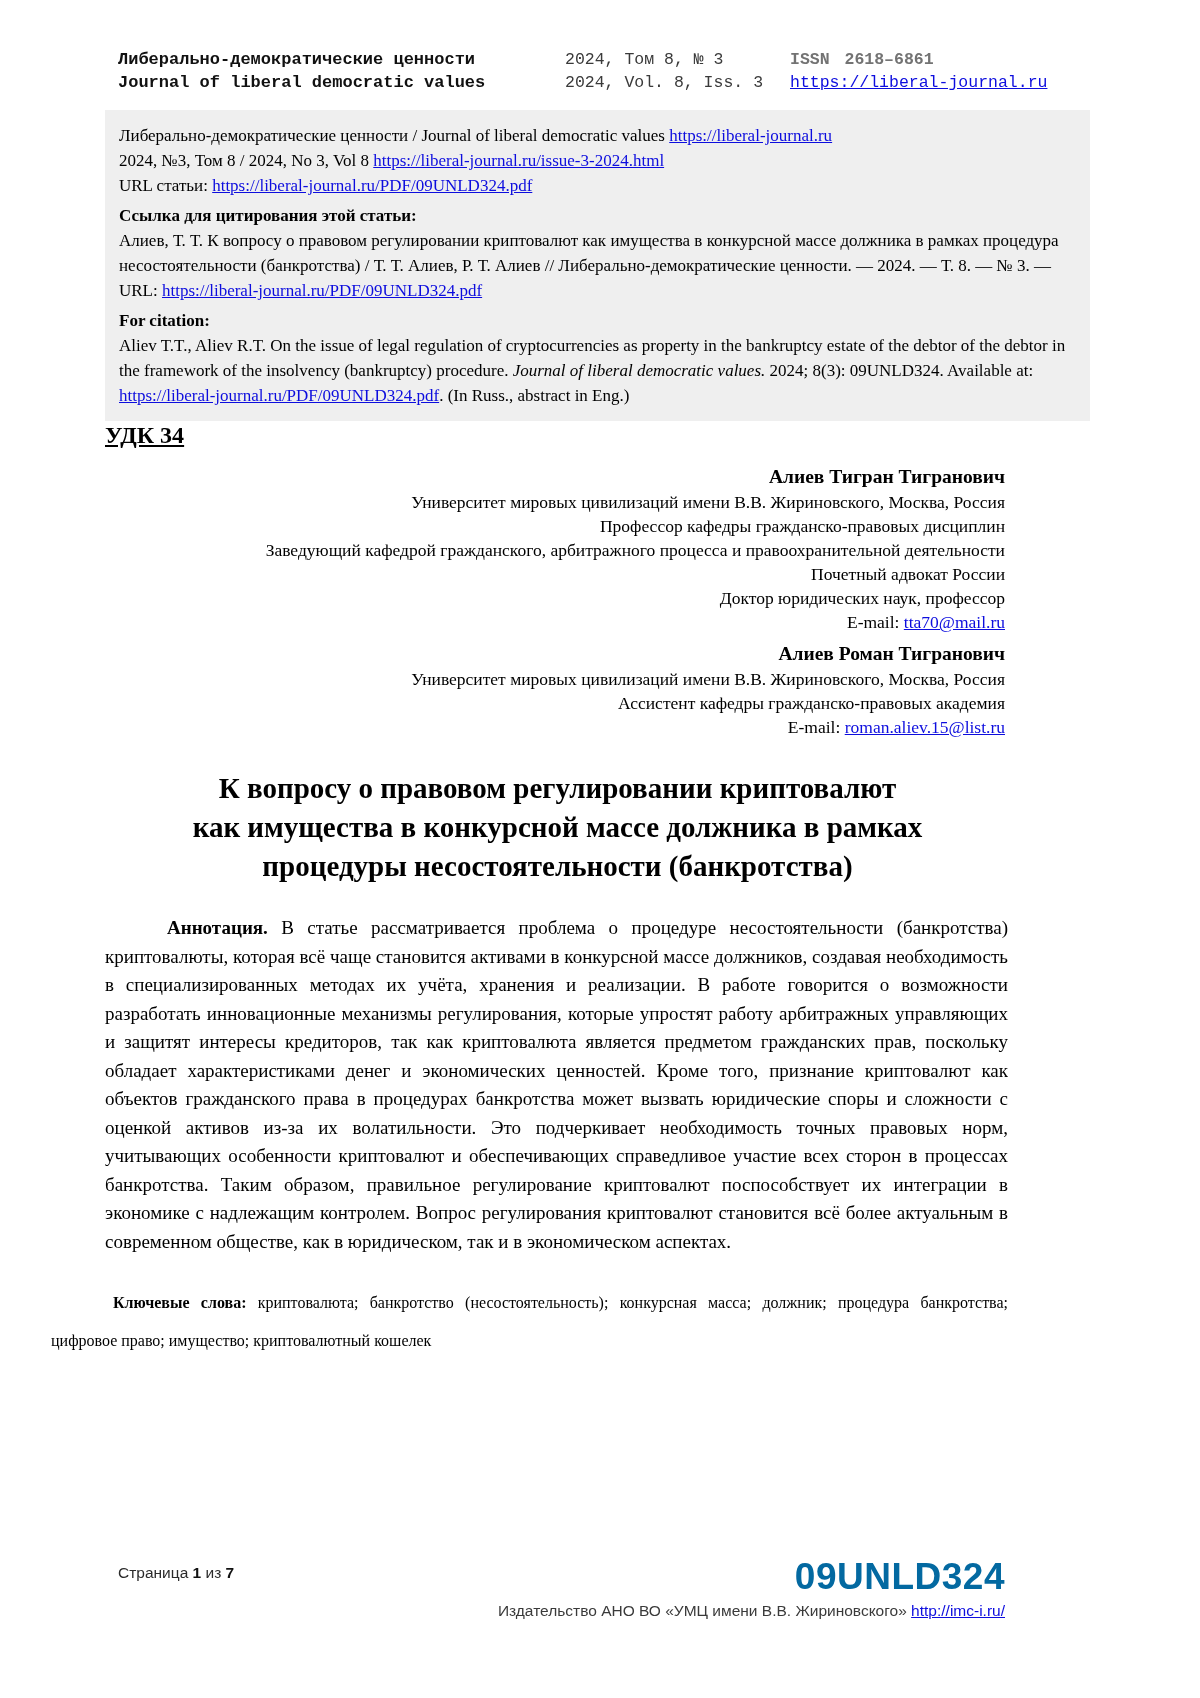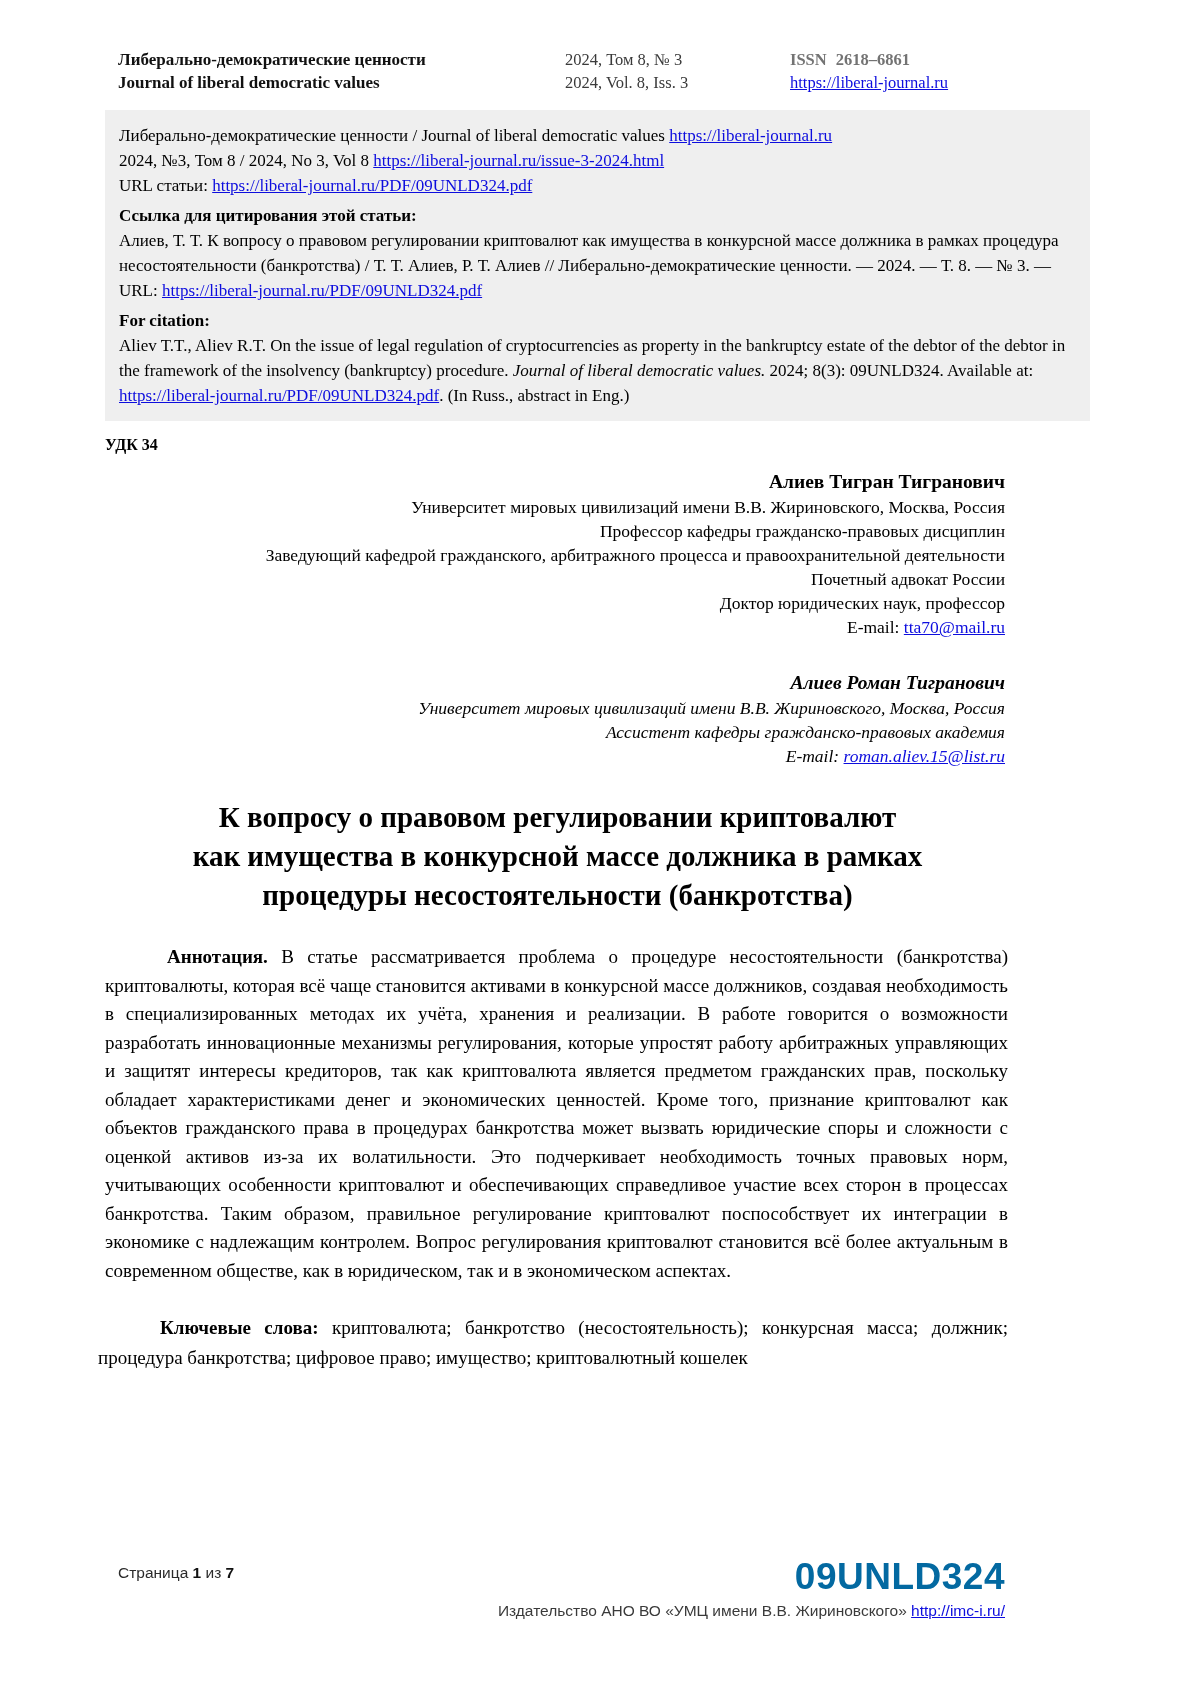--- a/index.html
+++ b/index.html
@@ -9,62 +9,62 @@
     position: relative;
     width: 1200px;
     height: 1698px;
     overflow: hidden;
     background: #fff;
   }
   
   .runhead {
     display: flex;
     padding: 48px 0 0 118px;
-    font-family: Liberation Serif, serif;
+    font-family: Liberation Mono, monospace;
     align-items: flex-start;
   }
   .runhead .col-journal { flex: 0 0 447px; font-weight: bold; font-size: 17px; line-height: 23px; color: #111; }
   .runhead .col-issue   { flex: 0 0 225px; font-size: 16.5px; line-height: 23px; color: #3a3a3a; }
   .runhead .col-issn    { flex: 0 0 auto;  font-size: 16.5px; line-height: 23px; }
   .issn-line { font-weight: bold; color: #737373; word-spacing: 5px; }
   a.link { color: #0d0dde; text-decoration: underline; }
   
   .citebox {
     margin: 16px 110px 0 105px;
     background: #efefef;
     padding: 13px 16px 13px 14px;
     font-size: 17px;
     line-height: 25px;
   }
   .citebox p { margin: 0; }
   .citebox .subhead { font-weight: bold; margin-top: 5px; }
   .citebox .para { margin-top: 0; }
   
-  .udk { margin: 15px 0 0 105px; font-weight: bold; font-size: 16px; }
+  .udk { margin: 1px 0 0 105px; font-weight: bold; font-size: 24px; text-decoration: underline; }
   .authors { margin: 14px 195px 0 105px; text-align: right; font-size: 17.5px; line-height: 24px; }
-  .author-block + .author-block { margin-top: 30px; font-style: italic; }
+  .author-block + .author-block { margin-top: 6px; }
   .author-name { font-weight: bold; font-size: 19.5px; line-height: 27px; }
   .title {
     margin: 30px 190px 0 105px;
     text-align: center;
     font-weight: bold;
     font-size: 29px;
     line-height: 39px;
   }
   .abstract {
     margin: 28px 192px 0 105px;
     font-size: 19px;
     line-height: 28.5px;
     text-align: justify;
     text-indent: 62px;
   }
   .keywords {
-    margin: 28px 192px 0 98px;
-    font-size: 19px;
-    line-height: 30px;
+    margin: 28px 192px 0 51px;
+    font-size: 16px;
+    line-height: 38px;
     text-align: justify;
     text-indent: 62px;
   }
   
   .footer {
     position: absolute;
     left: 105px;
     right: 195px;
     top: 1556px;
     font-family: "Liberation Sans", sans-serif;

